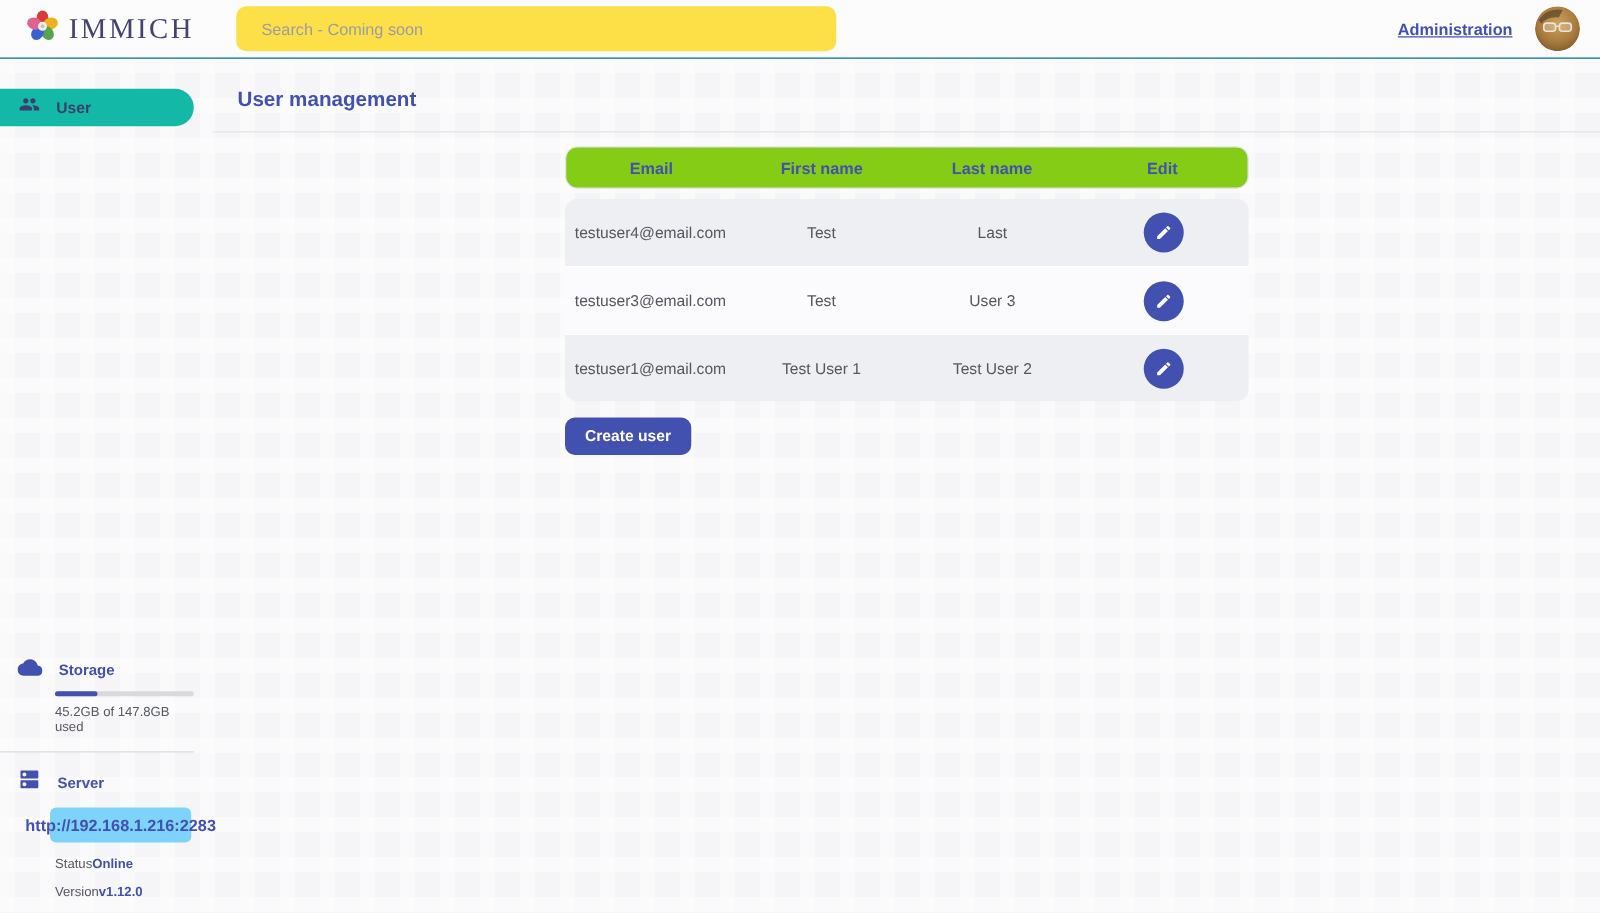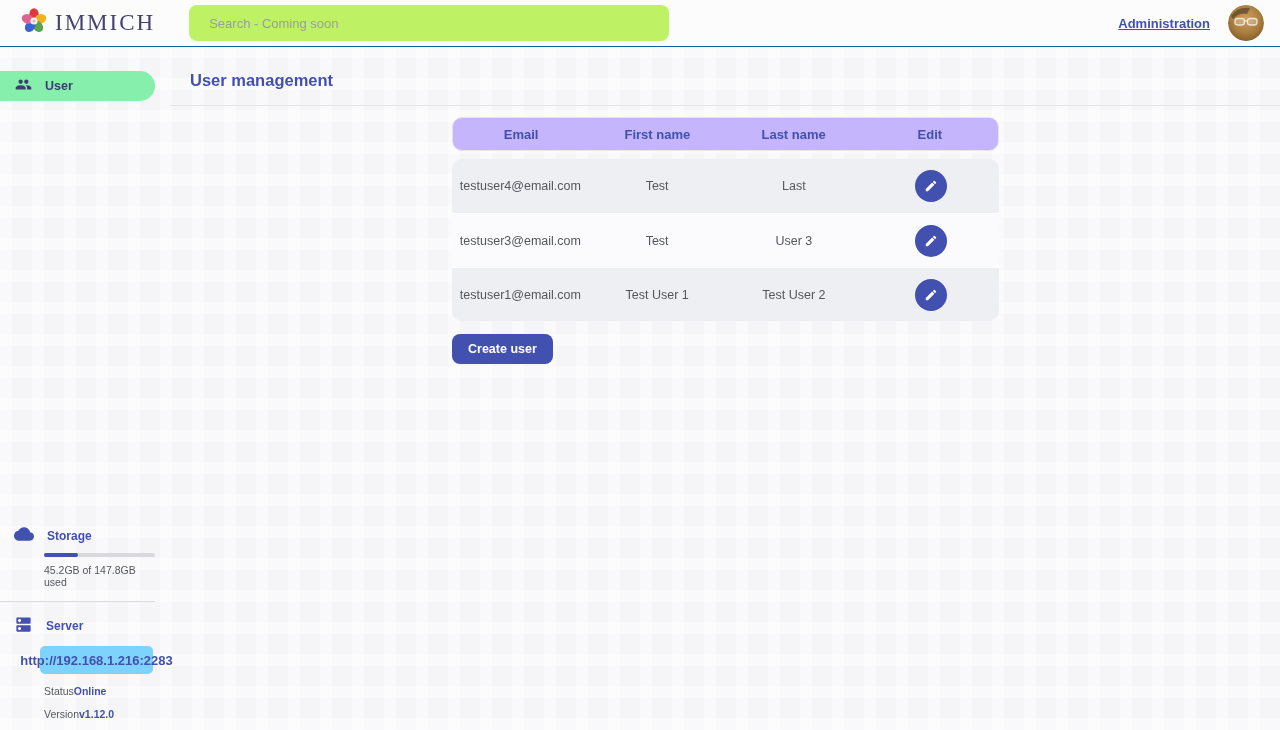--- a/index.html
+++ b/index.html
@@ -16,38 +16,38 @@
   .app-header {
     height:47px; background:#fcfcfd; border-bottom:1px solid #0369a1;
     display:flex; align-items:center; padding:0 16px 0 20px;
   }
   .logo-group { display:flex; align-items:center; gap:7px; cursor:pointer; }
   .wordmark {
     font-family:"Liberation Serif", serif; font-size:23px; letter-spacing:2px;
     color:#454173; font-weight:400;
   }
   .search-input {
-    margin-left:34px; width:480px; height:36px; background:#bef264;
+    margin-left:34px; width:480px; height:36px; background:#fde047;
     border:none; border-radius:8px; padding:0 20px; font-size:13px; color:#6a6c73;
     outline:none; font-family:inherit;
   }
   .search-input::placeholder { color:#9a9ca3; }
   .header-right { margin-left:auto; display:flex; align-items:center; gap:18px; }
   .admin-link { font-size:13px; font-weight:700; color:#4250af;
     text-decoration:underline; cursor:pointer; }
   .avatar { width:36px; height:36px; border-radius:50%; overflow:hidden; cursor:pointer; flex:none; }
 
   
   .app-main { display:flex; height:683px; }
   .sidebar { width:170px; flex:none; position:relative; }
   .content { flex:1; }
 
   
   .nav-item {
-    margin-top:24px; width:155px; height:30px; background:#86efac;
+    margin-top:24px; width:155px; height:30px; background:#14b8a6;
     border-radius:0 9999px 9999px 0; display:flex; align-items:center;
     padding-left:15px; gap:13px; cursor:pointer;
   }
   .nav-item .label { font-size:12.5px; font-weight:600; color:#3a3f6d; }
 
   
   .side-bottom { position:absolute; left:0; bottom:10px; width:155px; }
   .side-row { display:flex; align-items:center; gap:13px; padding-left:14px; height:20px; }
   .side-label { font-size:12px; font-weight:700; color:#4250af; }
   .progress-track { margin:7px 0 0 44px; width:111px; height:4px;
@@ -63,21 +63,21 @@
   .kv .k { color:#55585f; }
   .kv .v { font-weight:700; color:#4250af; }
 
   
   .page-title { padding:24px 0 0 20px; font-size:16.5px; font-weight:600; color:#4250af; }
   .content-divider { margin-top:15px; border:none; border-top:1px solid #e3e3e8; }
   .content-body { margin:11px 0 0 282px; width:547px; }
   .section-label { font-size:11.5px; font-weight:600; color:#5a5d64; letter-spacing:.4px; }
 
   .table-head {
-    margin-top:9px; background:#c4b5fd; border:1px solid #e4e4e9; border-radius:10px;
+    margin-top:9px; background:#84cc16; border:1px solid #e4e4e9; border-radius:10px;
     height:34px; display:grid; grid-template-columns:repeat(4,1fr); align-items:center;
     text-align:center; color:#4250af; font-size:13px; font-weight:600;
   }
   .table-rows { margin-top:8px; border-radius:10px; overflow:hidden; }
   .table-row {
     height:54px; display:grid; grid-template-columns:repeat(4,1fr); align-items:center;
     text-align:center; font-size:12.5px; color:#54575e;
   }
   .table-row.odd { background:#edeff2; }
   .table-row.even { background:#fbfbfd; }

